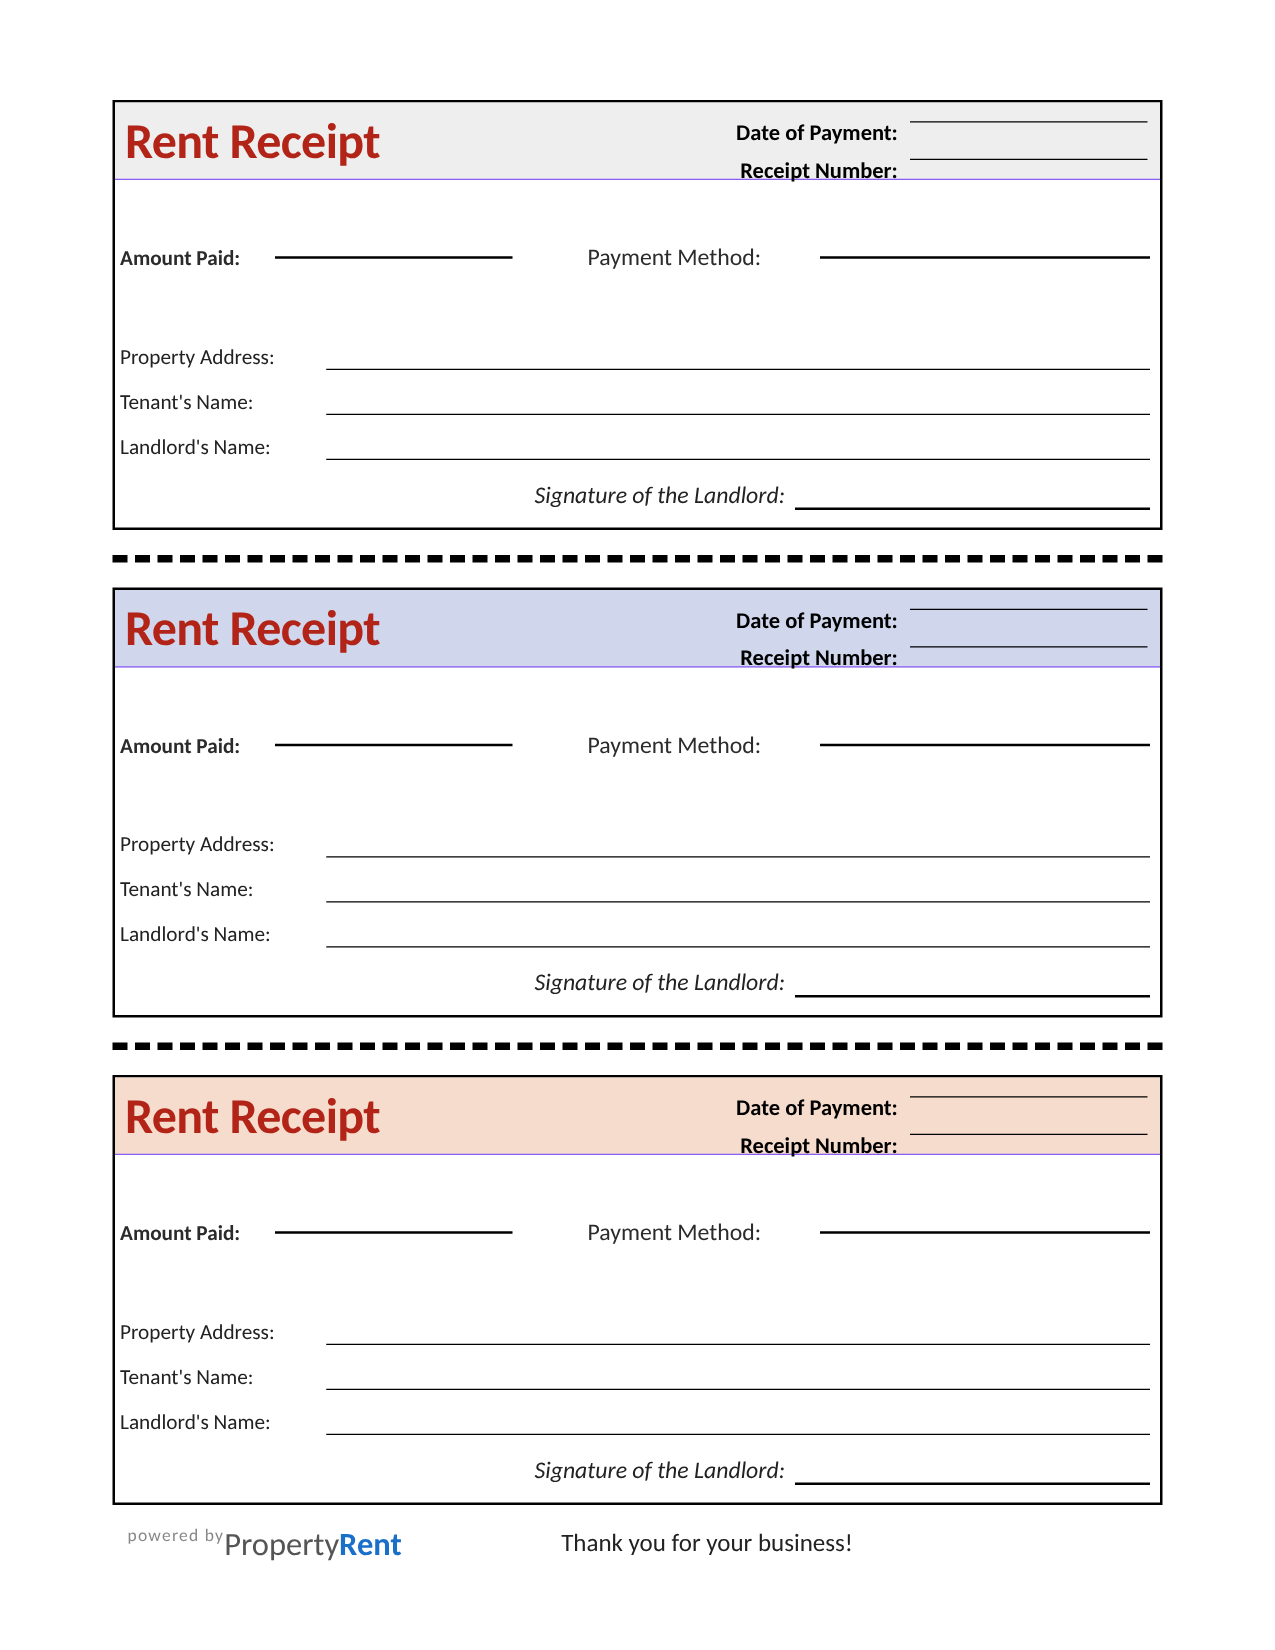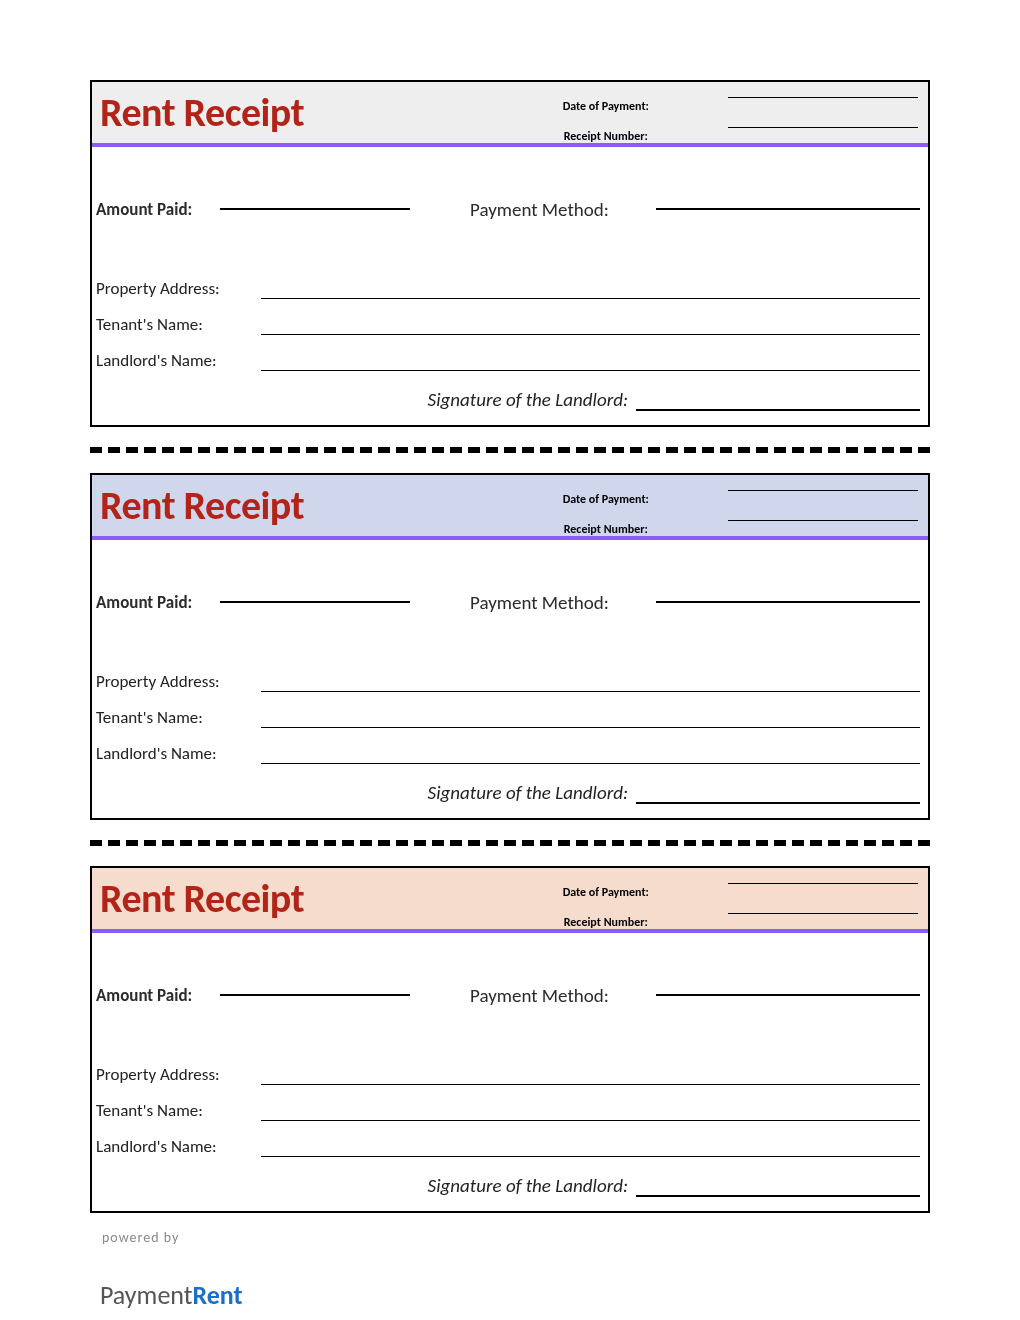--- a/index.html
+++ b/index.html
@@ -14,21 +14,21 @@
   }
   .page {
     padding: 80px 90px 0 90px;
   }
   .receipt {
     border: 2px solid #000;
     margin-bottom: 0;
   }
   .header-row {
     display: flex;
-    border-bottom: 4px solid #8b5cf6;
+    border-bottom: 1px solid #8b5cf6;
   }
   .header-gray  { background: #eeeeee; }
   .header-blue  { background: #d0d7ec; }
   .header-peach { background: #f6dccc; }
   .title-cell {
     flex: 0 0 48%;
     display: flex;
     align-items: center;
     padding: 6px 8px;
   }
@@ -44,22 +44,22 @@
     flex-direction: column;
     justify-content: center;
   }
   .hdr-fields .hf {
     display: flex;
     align-items: center;
     height: 30px;
   }
   .hdr-fields .hf label {
     width: 235px;
-    text-align: center;
-    font-size: 12px;
+    text-align: right;
+    font-size: 18px;
     font-weight: 700;
     padding-right: 10px;
     margin-top: 16px;
   }
   .hdr-fields .hf .line {
     flex: 1;
     border-bottom: 1px solid #000;
     height: 0;
     margin-right: 10px;
   }
@@ -137,23 +137,21 @@
     border-top: 6px dashed #000;
     margin: 20px 0 20px 0;
   }
   .footer {
     display: flex;
     align-items: center;
     padding: 18px 0 0 10px;
   }
   .logo {
     display: flex;
-    flex-direction: column;
     line-height: 1;
-    gap: 35px;
   }
   .logo .pb {
     font-size: 14px;
     color: #888;
     letter-spacing: 1px;
     margin-bottom: 2px;
     margin-left: 2px;
   }
   .logo .gb {
     font-size: 26px;
@@ -311,18 +309,19 @@
         <span class="sline"></span>
       </div>
       <div class="tail"></div>
     </div>
   </div>
 
   <div class="footer">
     <div class="logo">
       <span class="pb">powered by</span>
       <span class="gb">
-        <span class="g">Payment</span><span class="b">Rent</span>
+        <span class="g">Property</span><span class="b">Rent</span>
       </span>
     </div>
+    <div class="thanks">Thank you for your business!</div>
   </div>
 
 </div>
 
 </body></html>

